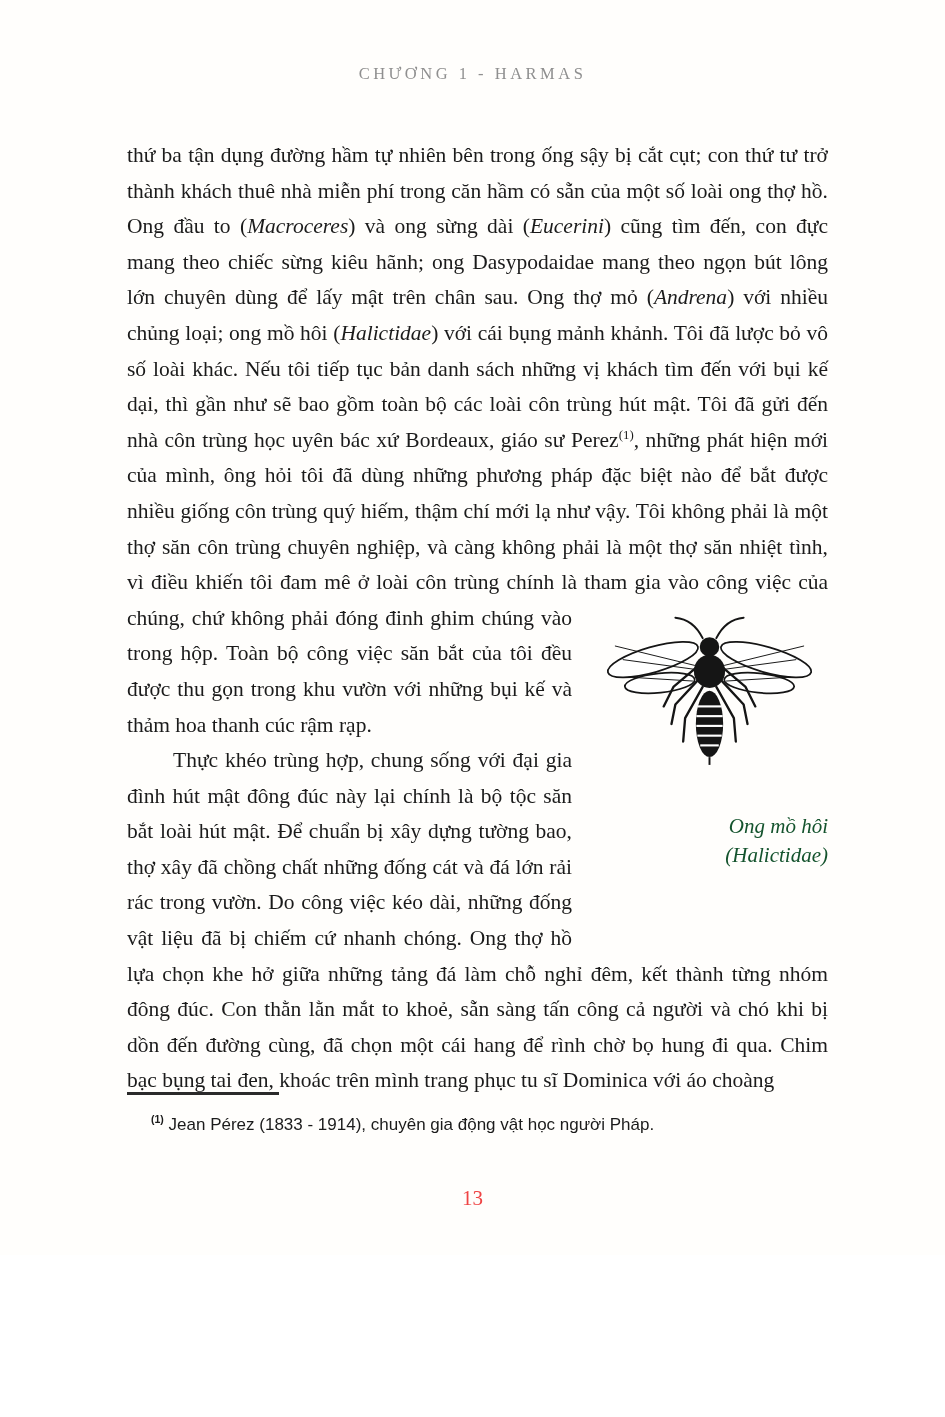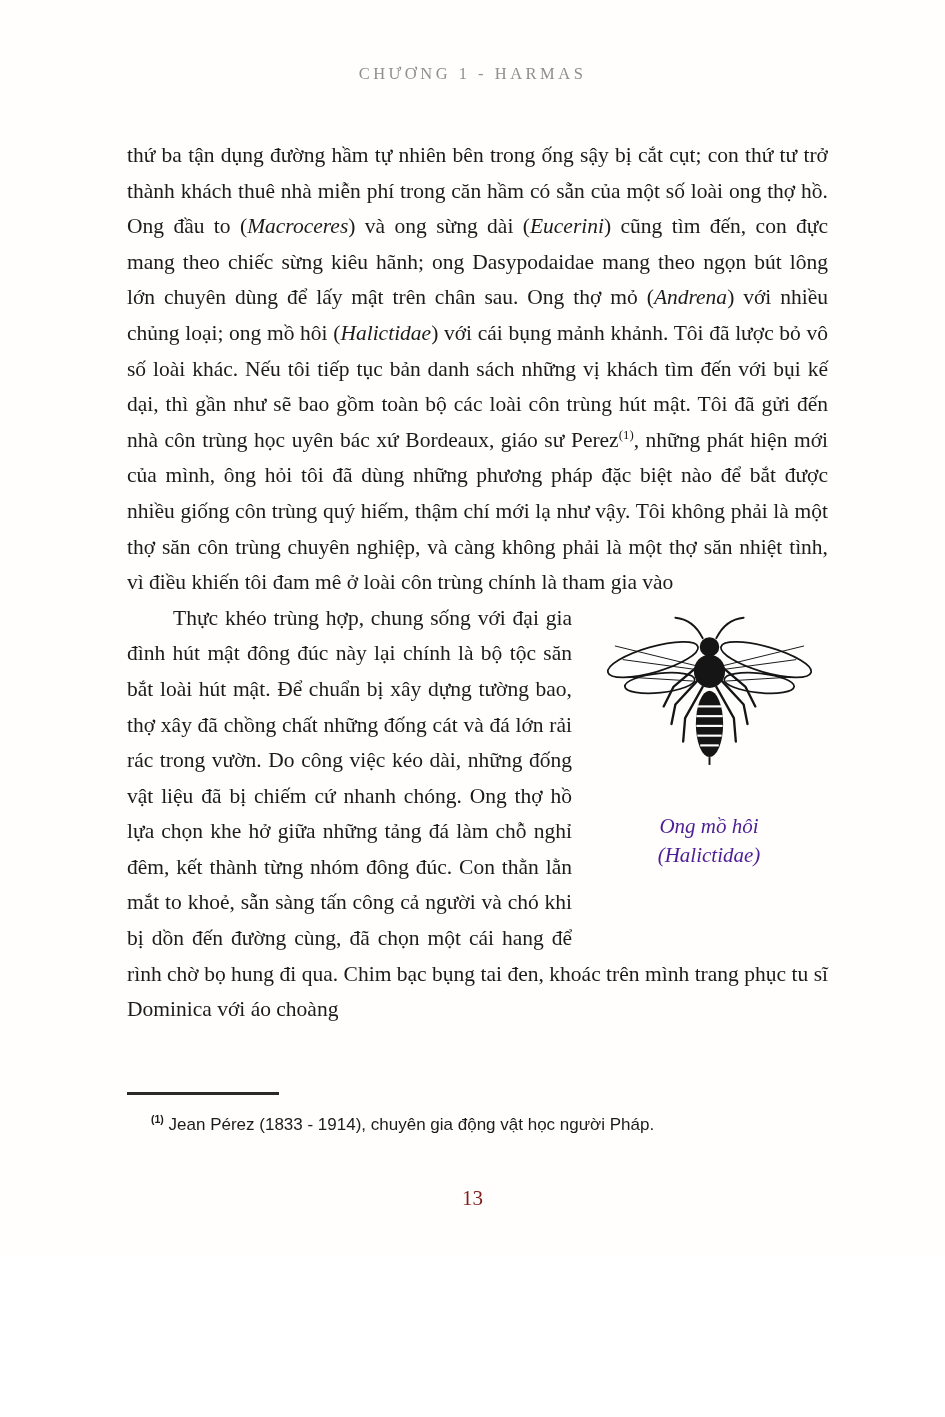--- a/index.html
+++ b/index.html
@@ -59,22 +59,22 @@
   .figure svg {
     display: block;
     margin: 0 auto;
   }
   .caption {
     display: block;
     margin-top: 12px;
     font-style: italic;
     font-size: 21px;
     line-height: 29px;
-    text-align: center;
-    color: #4c1d95;
+    text-align: right;
+    color: #14532d;
   }
   .caption-line { display: block; }
   .footnote {
     position: absolute;
     left: 127px;
     bottom: 118px;
     width: 701px;
   }
   .footnote-rule {
     width: 152px;
@@ -92,21 +92,21 @@
     font-weight: bold;
     font-size: 10.5px;
   }
   .page-number {
     position: absolute;
     bottom: 44px;
     left: 0;
     width: 100%;
     text-align: center;
     font-size: 21px;
-    color: #7f1d1d;
+    color: #ef4444;
   }
 </style>
 </head>
 <body>
 
 <div class="page">
 
   <div class="running-header">CHƯƠNG 1 - HARMAS</div>
 
   <div class="body-text">
@@ -147,21 +147,21 @@
           <path d="M101.5,124 L128.5,124"></path>
           <path d="M102.5,134 L127.5,134"></path>
           <path d="M105.5,144 L124.5,144"></path>
         </g>
         <path d="M115,156 L115,164" stroke="#151515" stroke-width="2"></path>
       </svg>
           <span class="caption">
             <span class="caption-line">Ong mồ hôi</span>
             <span class="caption-line">(Halictidae)</span>
           </span>
-        </span></p>
+        </span><span>công việc của chúng, chứ không phải đóng đinh ghim chúng vào trong hộp. Toàn bộ công việc săn bắt của tôi đều được thu gọn trong khu vườn với những bụi kế và thảm hoa thanh cúc rậm rạp.</span></p>
     <p class="para-indent">Thực khéo trùng hợp, chung sống với đại gia đình hút mật đông đúc này lại chính là bộ tộc săn bắt loài hút mật. Để chuẩn bị xây dựng tường bao, thợ xây đã chồng chất những đống cát và đá lớn rải rác trong vườn. Do công việc kéo dài, những đống vật liệu đã bị chiếm cứ nhanh chóng. Ong thợ hồ lựa chọn khe hở giữa những tảng đá làm chỗ nghỉ đêm, kết thành từng nhóm đông đúc. Con thằn lằn mắt to khoẻ, sẵn sàng tấn công cả người và chó khi bị dồn đến đường cùng, đã chọn một cái hang để rình chờ bọ hung đi qua. Chim bạc bụng tai đen, khoác trên mình trang phục tu sĩ Dominica với áo choàng</p>
   </div>
 
   <div class="footnote">
     <div class="footnote-rule"></div>
     <div class="footnote-text"><sup class="fn-marker">(1)</sup><span> Jean Pérez (1833 - 1914), chuyên gia động vật học người Pháp.</span></div>
   </div>
 
   <div class="page-number">13</div>
 

